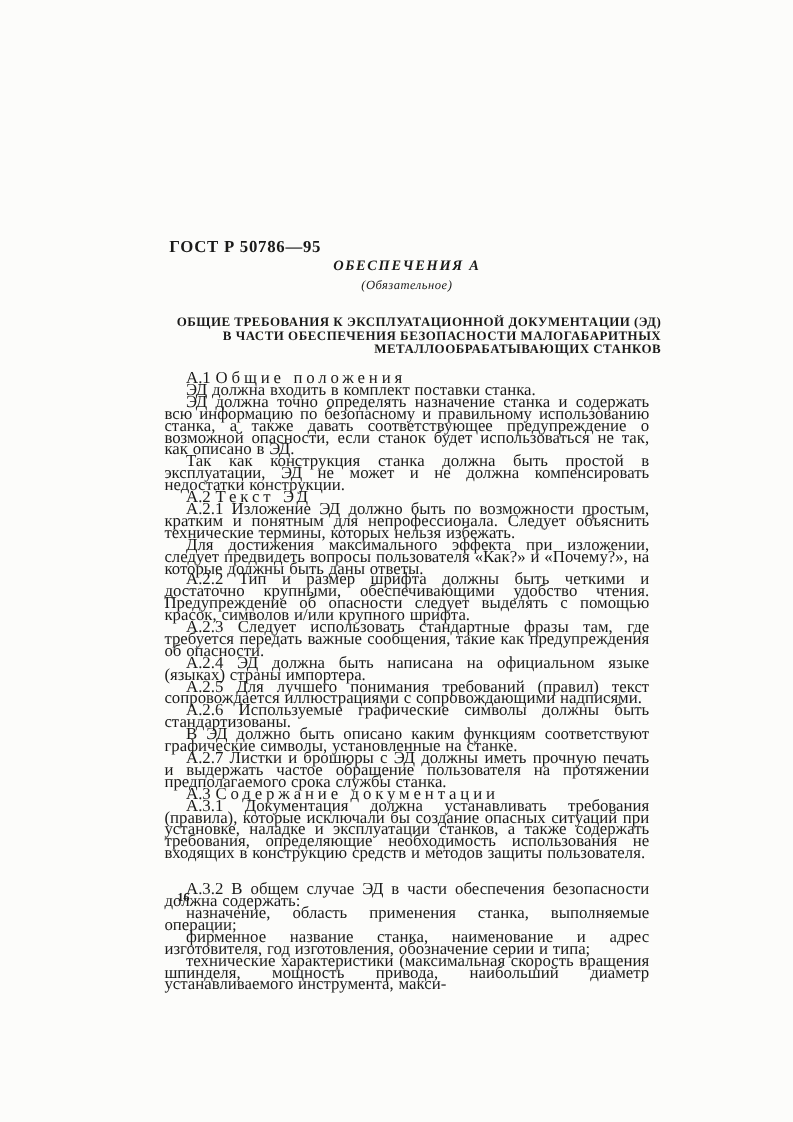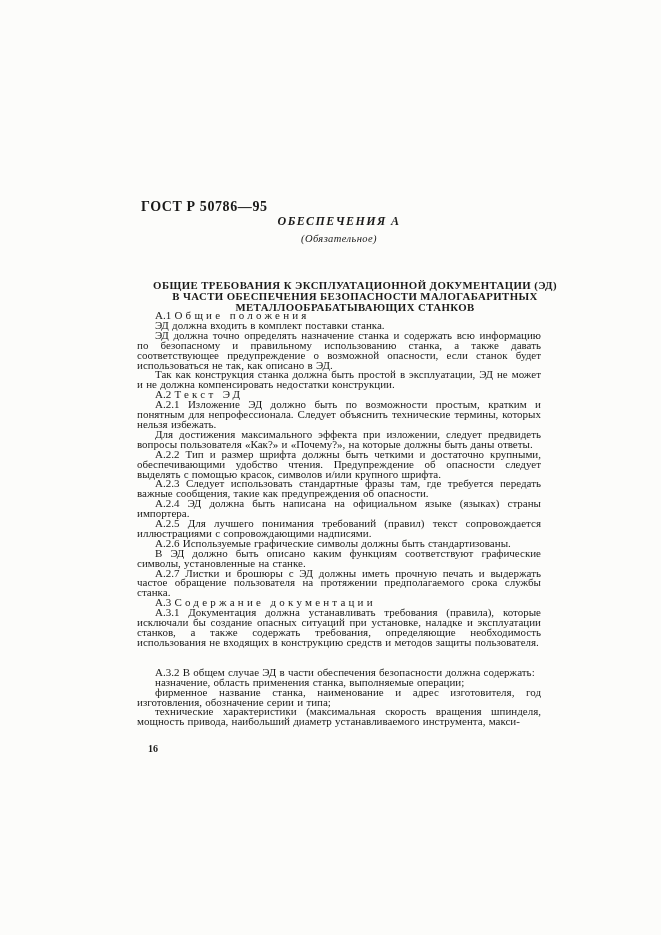--- a/index.html
+++ b/index.html
@@ -50,34 +50,34 @@
     font-size:10.5px;
     font-style:italic;
     letter-spacing:0.4px;
     font-family:Liberation Serif, serif;
   }
   .doc-title{
     position:absolute;
     left:127px;
     width:424px;
     top:264px;
-    margin:16px;
-    text-align:center;
+    margin:0;
+    text-align:right;
     font-size:10.8px;
     font-weight:bold;
     line-height:11px;
     letter-spacing:0.4px;
   }
   .title-line{display:block;}
   .body-text{
     position:absolute;
     left:137px;
     top:311px;
     width:404px;
-    font-size:11px;
+    font-size:14px;
     line-height:9.9px;
     text-align:justify;
     word-spacing:0.5px;
   }
   .para{
     margin:0;
     text-indent:18px;
   }
   .para.gap-before{
     margin-top:20px;

